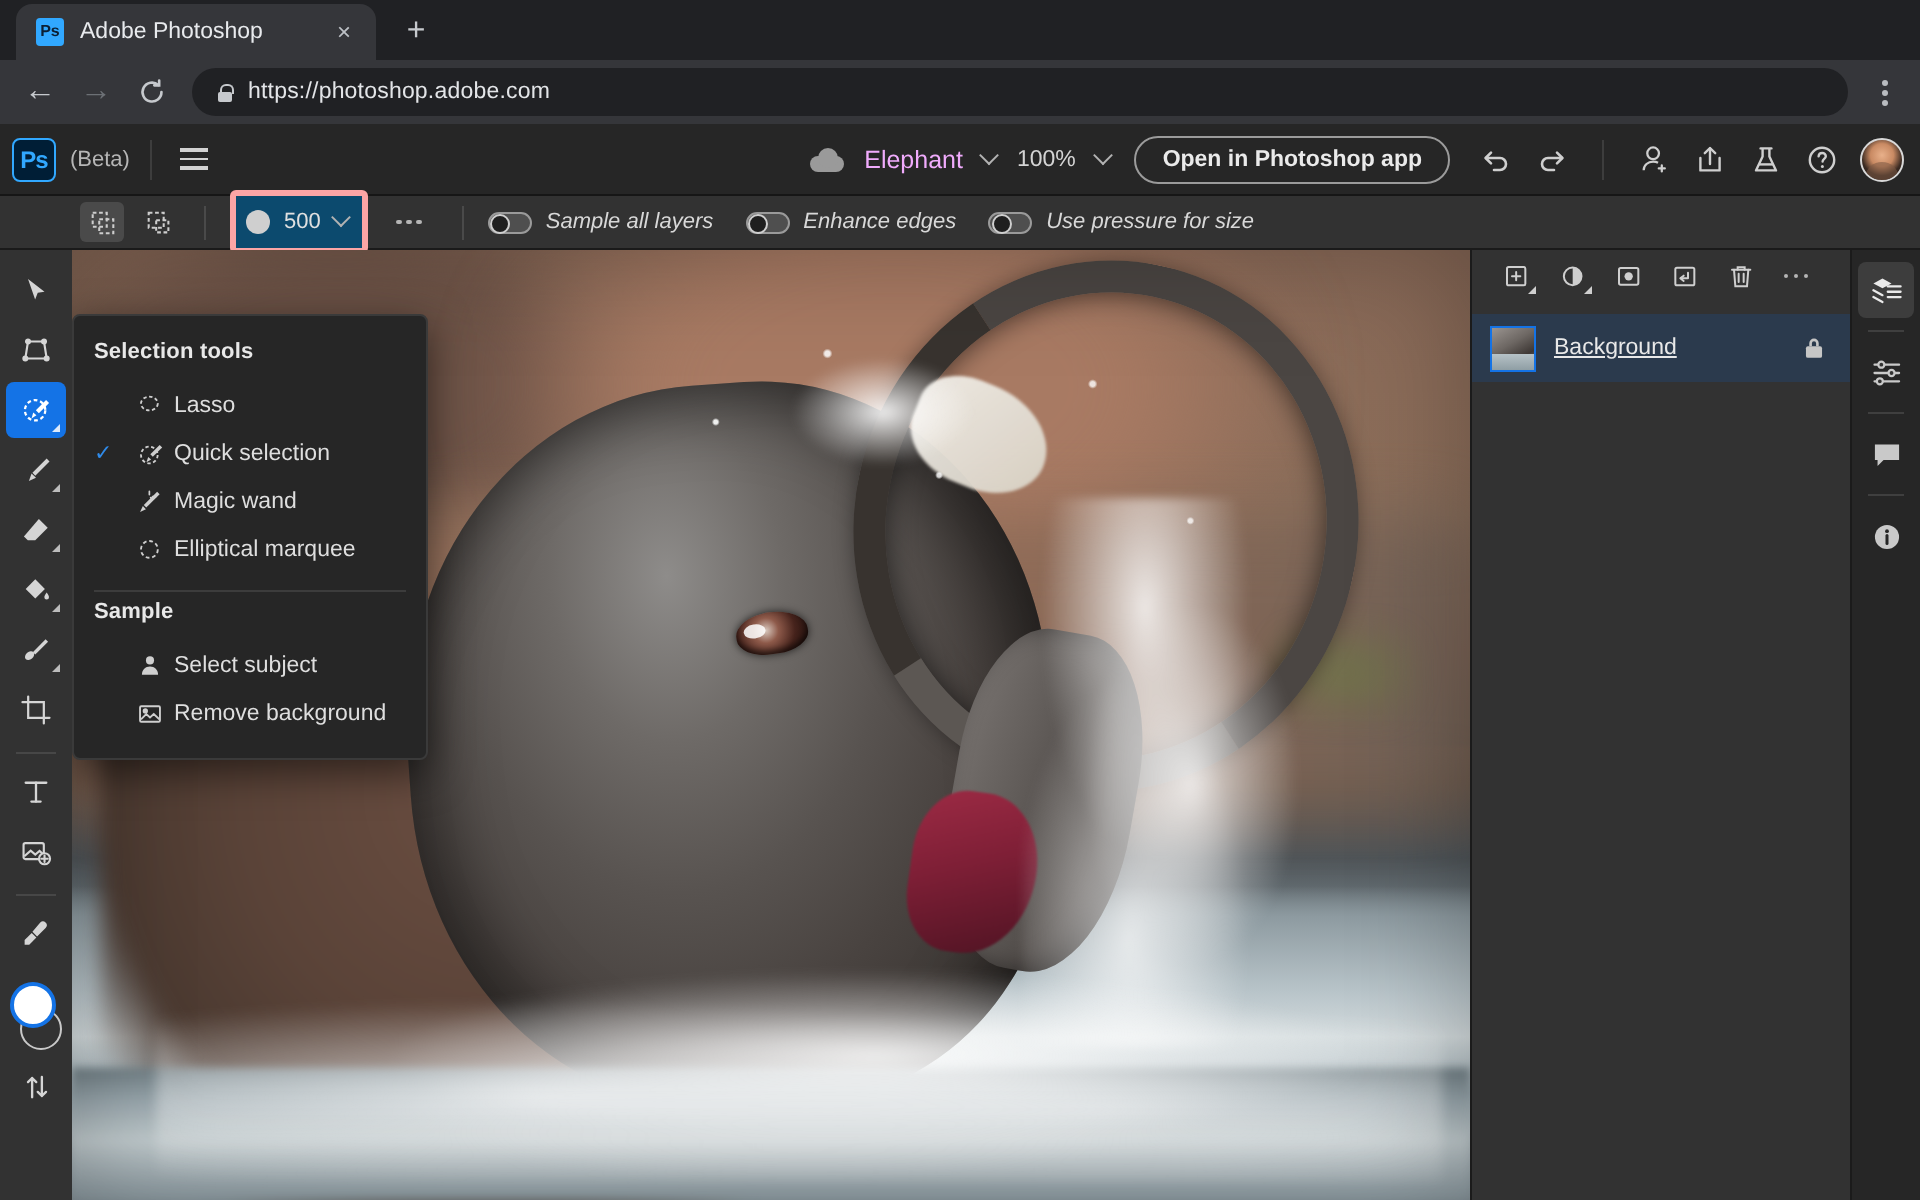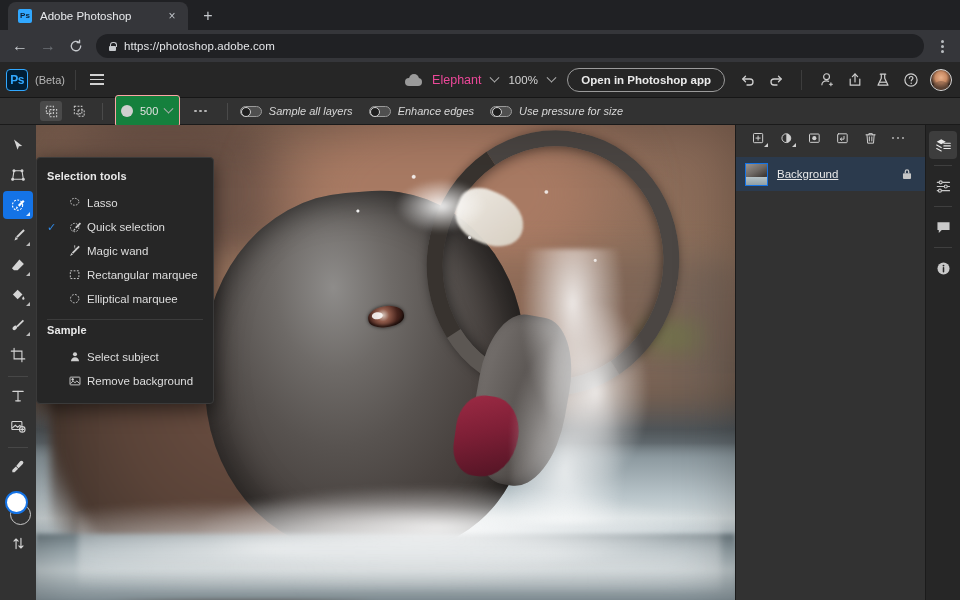--- a/index.html
+++ b/index.html
@@ -109,21 +109,21 @@
   #hdr-center > * { pointer-events:auto; }
   .cloud-icon { width:17px; height:12px; position:relative; flex:none; }
   .cloud-icon::before {
     content:''; position:absolute; left:0; bottom:0; width:17px; height:8px;
     background:#9a9a9a; border-radius:5px;
   }
   .cloud-icon::after {
     content:''; position:absolute; left:4px; top:0; width:10px; height:10px;
     background:#9a9a9a; border-radius:50%;
   }
-  .doc-name { font-size:12.5px; color:#ec4899; }
+  .doc-name { font-size:12.5px; color:#f0abfc; }
   .zoom-val { font-size:11.5px; color:#d4d4d4; }
   .chev {
     width:7px;height:7px;border-right:1.4px solid #b2b2b2;border-bottom:1.4px solid #b2b2b2;
     transform:rotate(45deg) translate(-2px,-2px); flex:none;
   }
 
   #hdr-right { margin-left:auto; display:flex; align-items:center; gap:2px;font-weight:bold; }
   .pill-btn {
     height:24px; border:1px solid #9b9b9b; border-radius:13px;
     padding:0 13px; display:flex; align-items:center;
@@ -148,21 +148,21 @@
     height: 27px; background:#323232; display:flex; align-items:center;
     padding-left:40px; gap:6px; border-bottom:1px solid #1a1a1a;
   }
   .opt-sq {
     width:22px;height:20px;display:flex;align-items:center;justify-content:center;
     border-radius:3px; color:#cdcdcd; flex:none;
   }
   .opt-sq.active { background:#4a4a4a; }
   .opt-sep { width:1px;height:17px;background:#4a4a4a;margin:0 6px;flex:none; }
   .brush-ctl {
-    height:32px; background:#15803d; border:1px solid #fca5a5; border-radius:3px;
+    height:32px; background:#0c4a6e; border:3px solid #fca5a5; border-radius:3px;
     display:flex; align-items:center; gap:7px; padding:0 7px 0 5px; flex:none;
   }
   .brush-dot { width:12px;height:12px;border-radius:50%;background:#cfcfcf;flex:none; }
   .brush-num { font-size:11px;color:#e0e0e0; }
   .dots3 { display:flex;gap:2.5px;align-items:center;padding:0 8px; flex:none; }
   .dots3 i { width:2.5px;height:2.5px;border-radius:50%;background:#b5b5b5;display:block; }
   .toggle {
     width:22px;height:11px;border-radius:6px;border:1.2px solid #9a9a9a;
     background:#4f4f4f; position:relative; flex:none;
   }
@@ -687,29 +687,20 @@
           <span class="fly-ico">
             <svg width="14" height="14" viewBox="0 0 18 18" fill="none" stroke="currentColor" stroke-width="1.1">
               <path d="M13.6 2.4 5 11l1.6 1.6 8.6-8.6z" fill="currentColor" stroke="none"></path>
               <path d="M4.4 11.6 2.6 15.4l3.8-1.8z" fill="currentColor" stroke="none"></path>
               <path d="M8.6 2.2v2M10.6 5.6h2M9.4 6.2l1.2 1.2" stroke-linecap="round"></path>
             </svg>
           </span>
           <span class="fly-lbl">Magic wand</span>
         </div>
 
-        <div class="fly-item">
-          <span class="fly-check"></span>
-          <span class="fly-ico">
-            <svg width="14" height="14" viewBox="0 0 18 18" fill="none" stroke="currentColor" stroke-width="1.2" stroke-dasharray="2.4 1.8">
-              <rect x="3" y="3.6" width="11" height="10"></rect>
-            </svg>
-          </span>
-          <span class="fly-lbl">Rectangular marquee</span>
-        </div>
 
         <div class="fly-item">
           <span class="fly-check"></span>
           <span class="fly-ico">
             <svg width="14" height="14" viewBox="0 0 18 18" fill="none" stroke="currentColor" stroke-width="1.2" stroke-dasharray="2.4 1.8">
               <circle cx="8.6" cy="8.6" r="5.4"></circle>
             </svg>
           </span>
           <span class="fly-lbl">Elliptical marquee</span>
         </div>

